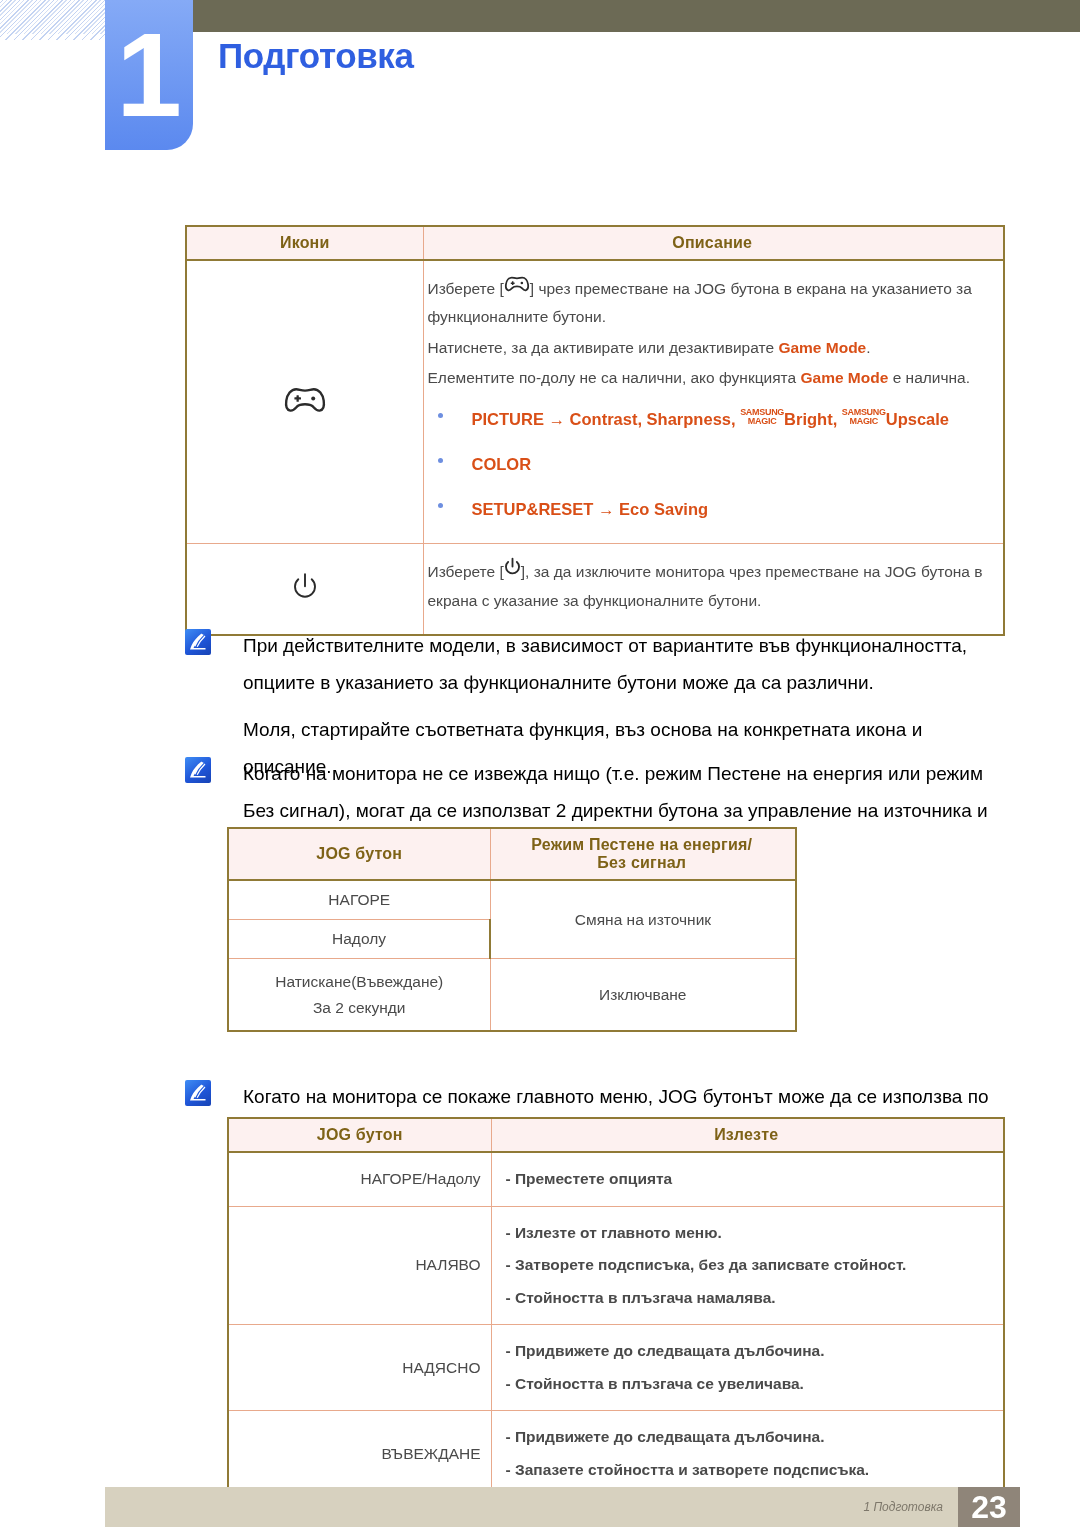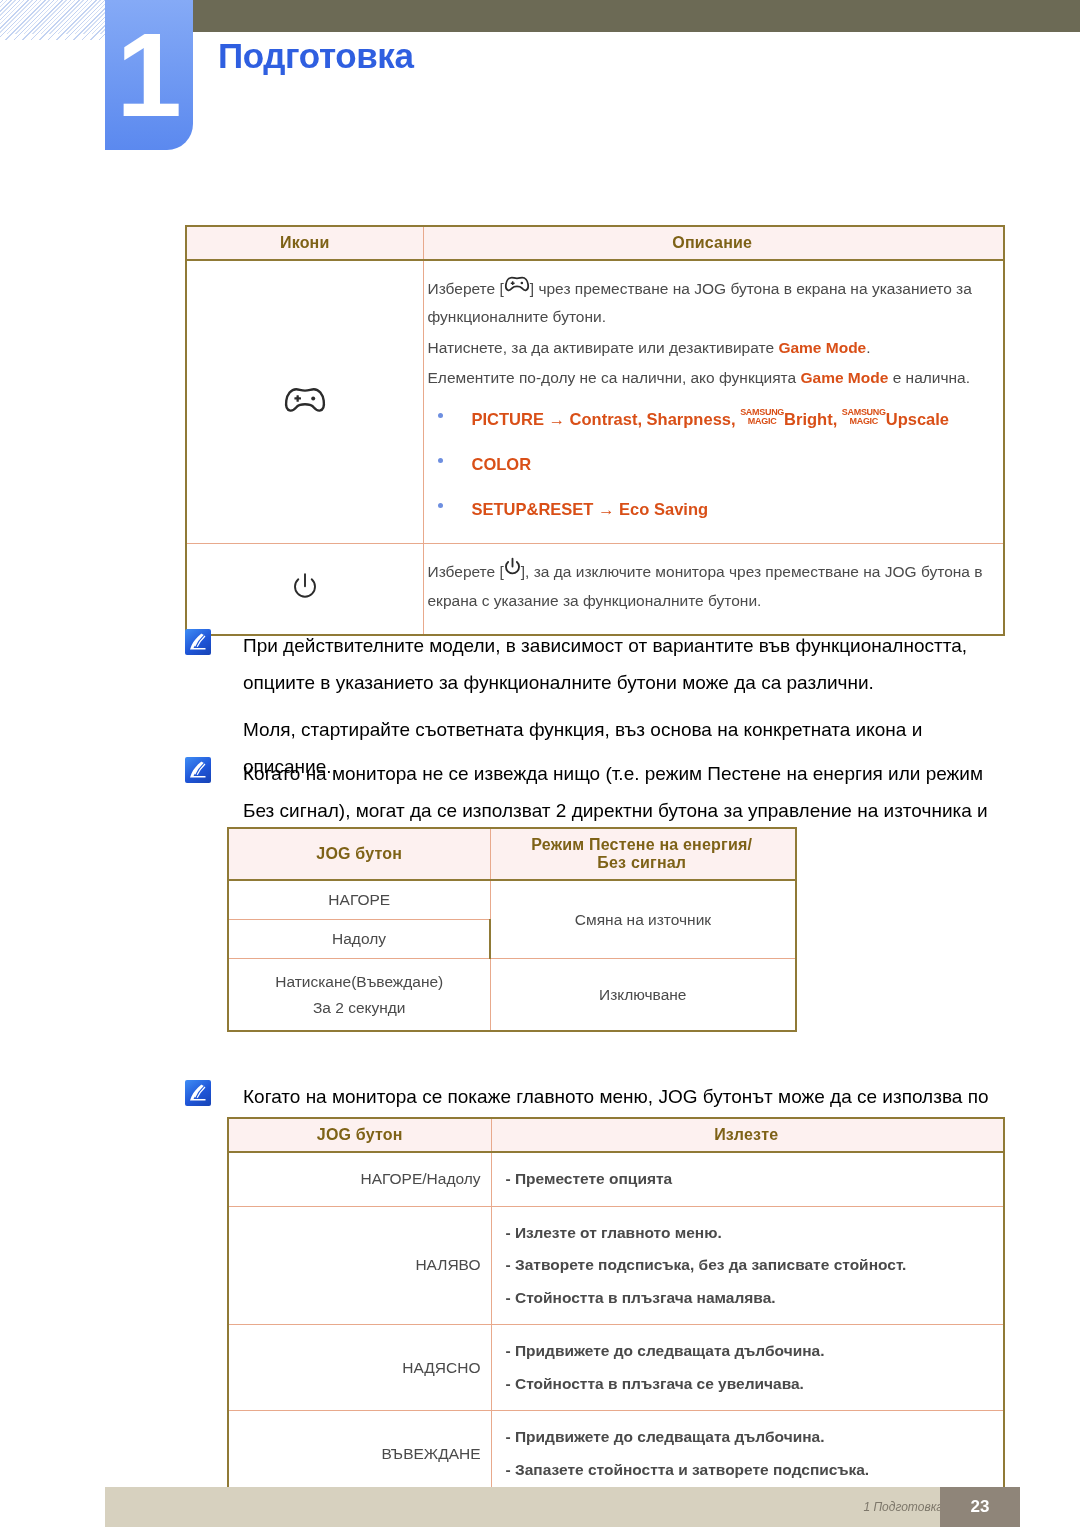--- a/index.html
+++ b/index.html
@@ -123,23 +123,23 @@
   
   .footer {
     position: absolute; left: 105px; top: 1487px; width: 915px; height: 40px;
     background: #d7d1bf;
   }
   .footer .ftxt {
     position: absolute; right: 77px; top: 0; line-height: 40px;
     color: #7d776a; font-size: 12px; font-style: italic;
   }
   .footer .pnum {
-    position: absolute; right: 0; top: 0; width: 80px; height: 40px;
+    position: absolute; right: 0; top: 0; width: 62px; height: 40px;
     background: #8f8579; color: #ffffff;
-    font-size: 17px; font-weight: bold; line-height: 40px; text-align: center;
+    font-size: 32px; font-weight: bold; line-height: 40px; text-align: center;
   }
 </style>
 </head>
 <body>
 
 <div class="hatch"></div>
 <div class="hatch2"></div>
 <div class="olivebar"></div>
 <div class="chapnum">1</div>
 <div class="chaptitle">Подготовка</div>

